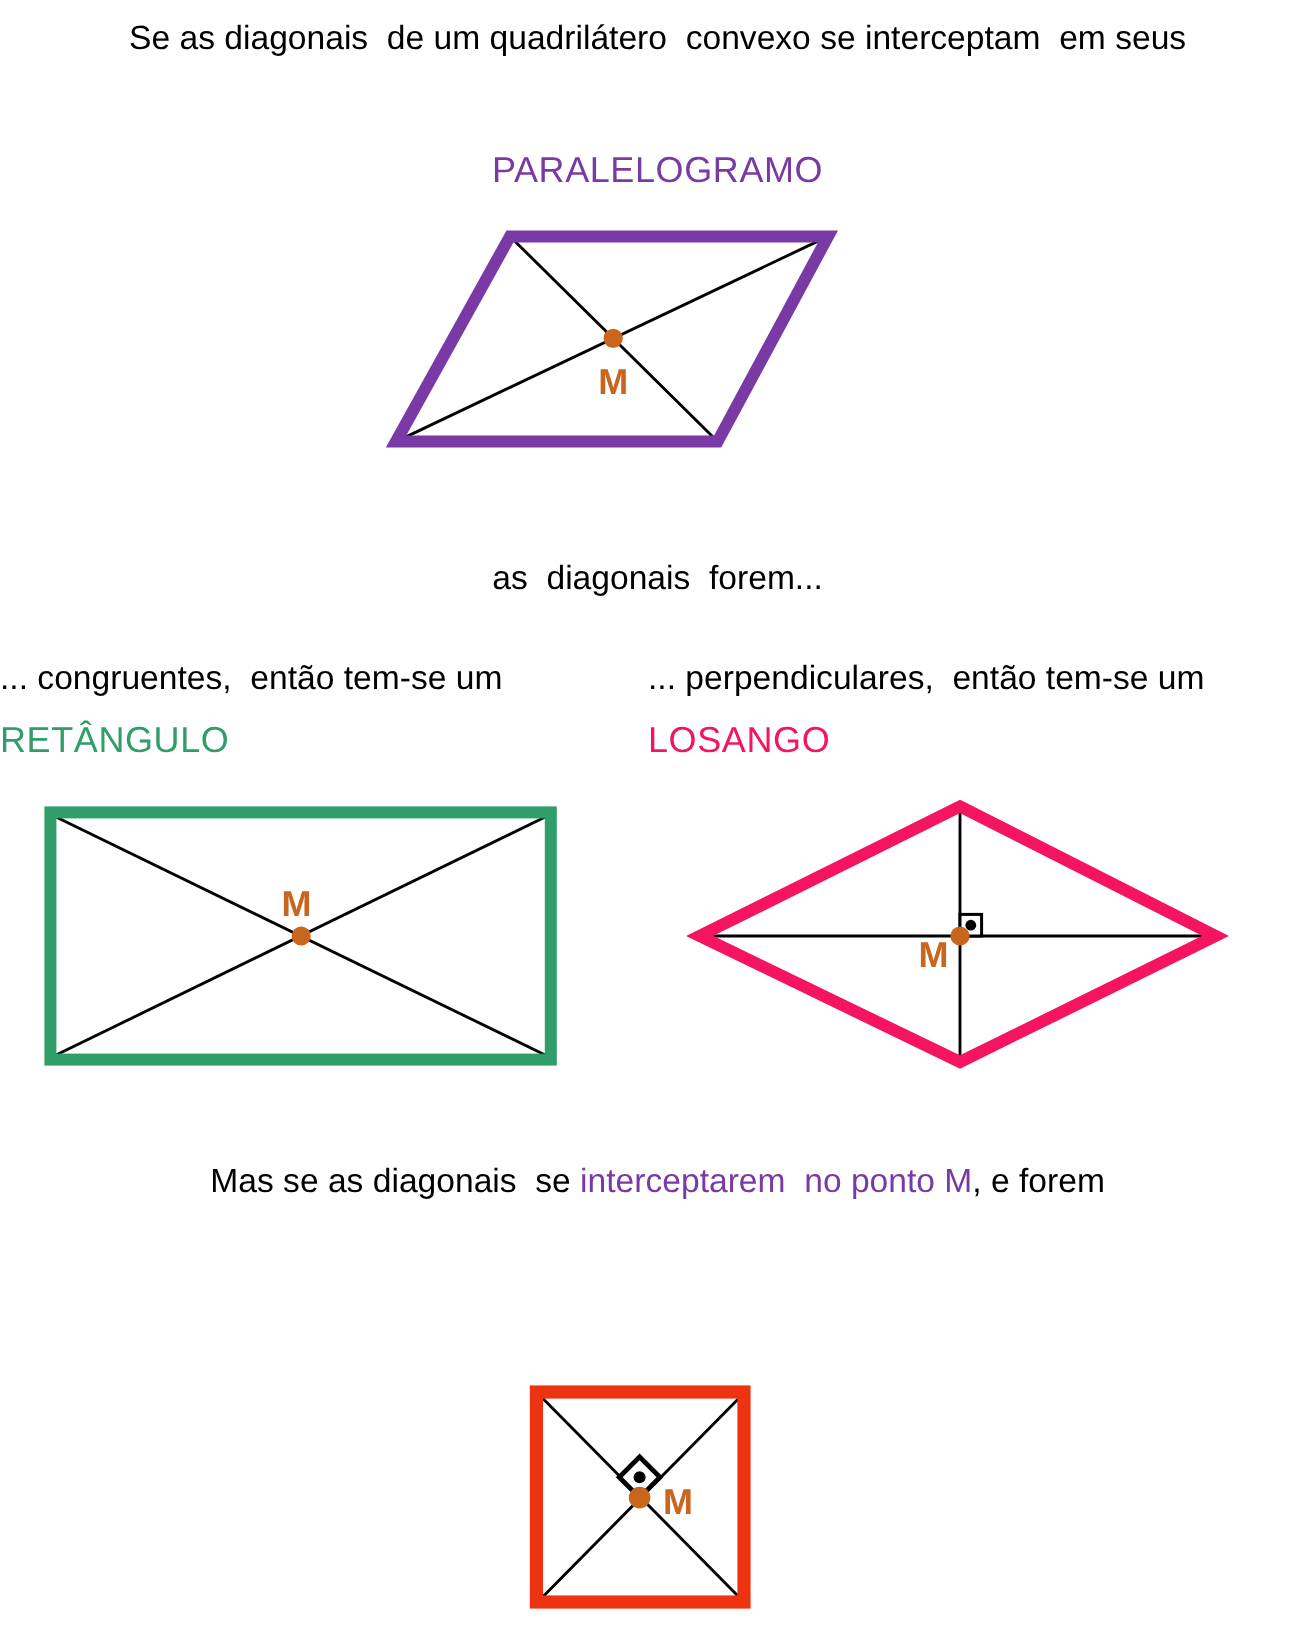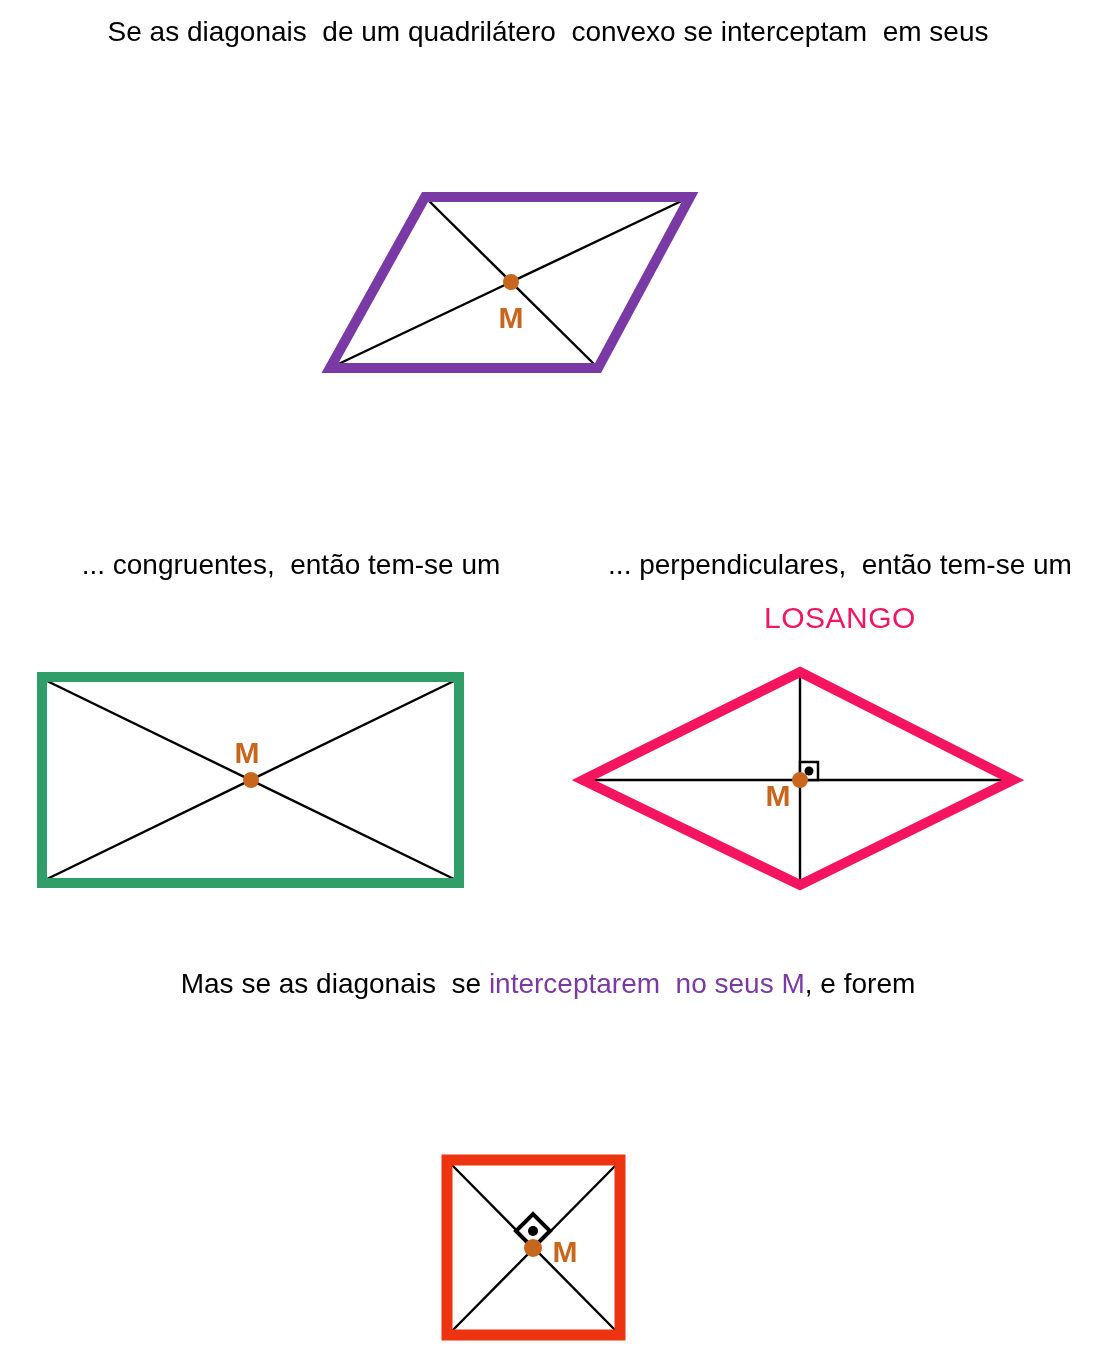--- a/index.html
+++ b/index.html
@@ -16,25 +16,23 @@
     position: absolute;
     left: 0;
     width: 100%;
     text-align: center;
     font-size: 28px;
     color: #000000;
     white-space: pre;
   }
   .colline {
     position: absolute;
-    text-align: center;
     font-size: 28px;
     color: #000000;
     white-space: pre;
-    padding-left: 45px;
   }
   .title { font-size: 30px; letter-spacing: 0.5px; }
   .purple { color: var(--purple); }
   .green  { color: var(--green); }
   .pink   { color: var(--pink); }
   .redorange { color: var(--red_orange); }
   .fig { position: absolute; }
   .outline-purple { fill: none; stroke: var(--purple); stroke-width: 10; stroke-linejoin: miter; stroke-miterlimit: 6; }
   .outline-green  { fill: none; stroke: var(--green);  stroke-width: 10; }
   .outline-pink   { fill: none; stroke: var(--pink);   stroke-width: 10; stroke-linejoin: miter; stroke-miterlimit: 6; }
@@ -45,31 +43,34 @@
   .marker { fill: #ffffff; stroke: #000000; stroke-width: 2.5; }
   .marker-thick { fill: #ffffff; stroke: #000000; stroke-width: 4; }
   .marker-dot { fill: #000000; }
 </style>
 </head>
 <body>
 
 <div class="canvas">
 
   <div class="line" style="top:16px">Se as diagonais  de um quadrilátero  convexo se interceptam  em seus</div>
+  <div class="line title purple" style="top:126px">PARALELOGRAMO</div>
 
   <svg class="fig" style="left:312px; top:183px" width="395" height="200" viewBox="0 0 395 200">
     <line class="diag" x1="113" y1="14" x2="286" y2="185"></line>
     <line class="diag" x1="18" y1="185" x2="378" y2="14"></line>
     <polygon class="outline-purple" points="113,14 378,14 286,185 18,185"></polygon>
     <circle class="dot" cx="199" cy="99" r="8"></circle>
     <text class="mlabel" x="199" y="145" text-anchor="middle">M</text>
   </svg>
 
+  <div class="line" style="top:466px">as  diagonais  forem...</div>
 
   <div class="colline" style="left:0; width:492px; top:549px">... congruentes,  então tem-se um</div>
+  <div class="colline title green" style="left:0; width:492px; top:601px">RETÂNGULO</div>
   <div class="colline" style="left:540px; width:510px; top:549px">... perpendiculares,  então tem-se um</div>
   <div class="colline title pink" style="left:540px; width:510px; top:601px">LOSANGO</div>
 
   <svg class="fig" style="left:32px; top:667px" width="440" height="226" viewBox="0 0 440 226">
     <line class="diag" x1="13" y1="13" x2="424" y2="213"></line>
     <line class="diag" x1="13" y1="213" x2="424" y2="13"></line>
     <rect class="outline-green" x="10" y="10" width="417" height="206"></rect>
     <circle class="dot" cx="219" cy="113" r="8"></circle>
     <text class="mlabel" x="215" y="96" text-anchor="middle">M</text>
   </svg>
@@ -77,21 +78,21 @@
   <svg class="fig" style="left:572px; top:660px" width="452" height="236" viewBox="0 0 452 236">
     <line class="diag" x1="15" y1="120" x2="437" y2="120"></line>
     <line class="diag" x1="228" y1="15" x2="228" y2="222"></line>
     <polygon class="outline-pink" points="228,12 441,120 228,225 11,120"></polygon>
     <rect class="marker" x="228" y="102" width="18" height="18"></rect>
     <circle class="marker-dot" cx="237" cy="111" r="4.5"></circle>
     <circle class="dot" cx="228" cy="120" r="8"></circle>
     <text class="mlabel" x="206" y="146" text-anchor="middle">M</text>
   </svg>
 
-  <div class="line" style="top:968px"><span>Mas se as diagonais  se </span><span class="purple">interceptarem  no seus M</span><span>, e forem</span></div>
+  <div class="line" style="top:968px"><span>Mas se as diagonais  se </span><span class="purple">interceptarem  no ponto M</span><span>, e forem</span></div>
 
   <svg class="fig" style="left:438px; top:1151px" width="194" height="194" viewBox="0 0 194 194">
     <line class="diag" x1="14" y1="14" x2="178" y2="180"></line>
     <line class="diag" x1="14" y1="180" x2="178" y2="14"></line>
     <rect class="outline-red" x="9" y="9" width="173" height="175"></rect>
     <polygon class="marker-thick" points="95,97 78,80 95,63 112,80"></polygon>
     <circle class="marker-dot" cx="95" cy="80" r="5"></circle>
     <circle class="dot" cx="95" cy="97" r="9"></circle>
     <text class="mlabel" x="127" y="111" text-anchor="middle" font-size="32">M</text>
   </svg>

